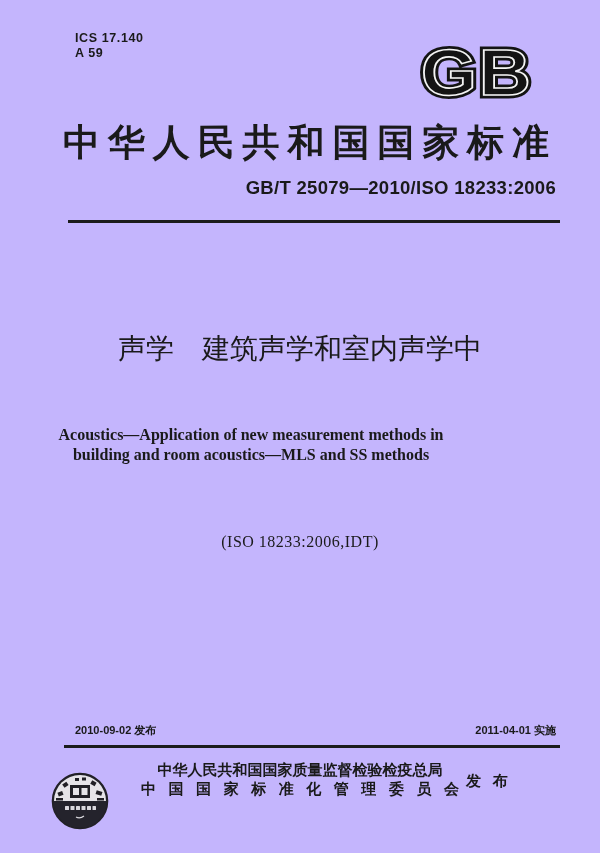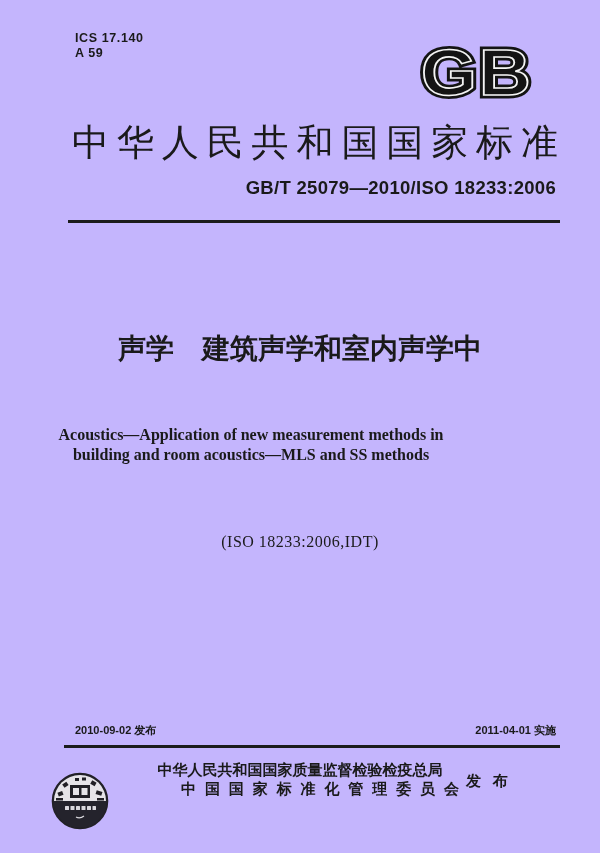--- a/index.html
+++ b/index.html
@@ -8,49 +8,49 @@
     background:#c4b5fd;color:#1a1a1a;overflow:hidden;
     font-family:"Liberation Sans",sans-serif;
   }
   
   .ics{position:absolute;left:75px;top:31px;font-size:12.5px;font-weight:bold;
        line-height:1.18;letter-spacing:.6px;white-space:pre;}
   
   .gb-logo{position:absolute;left:413px;top:38px;width:128px;height:70px;}
   
   .header-title{
-    position:absolute;left:72px;top:118px;width:486px;
-    font-family:"Liberation Serif",serif;font-weight:normal;font-size:37px;
+    position:absolute;left:63px;top:118px;width:486px;
+    font-family:"Liberation Serif",serif;font-weight:bold;font-size:37px;
     white-space:nowrap;text-align:justify;text-align-last:justify;
   }
   .std-number{
     position:absolute;right:44px;top:177px;
     font-size:18.5px;font-weight:bold;letter-spacing:.3px;white-space:nowrap;
   }
   .rule{position:absolute;background:#1c1c1c;height:2.5px;}
   .rule-top{left:68px;top:220px;width:492px;}
   .rule-bottom{left:64px;top:745px;width:496px;}
   
   .cn-title{position:absolute;left:0;top:331px;width:600px;text-align:center;
-            font-weight:bold;font-size:28px;line-height:35px;}
+            font-weight:normal;font-size:28px;line-height:35px;}
   
   .en-title{position:absolute;left:0;top:425px;width:502px;text-align:center;
             font-family:"Liberation Serif",serif;font-weight:bold;font-size:16px;
             line-height:19.5px;}
   .iso-note{position:absolute;left:0;top:486px;width:600px;text-align:center;
             font-family:"Liberation Serif",serif;font-size:16px;letter-spacing:.5px;margin-top:47px;}
   
   .dates{position:absolute;left:75px;top:723px;width:481px;
          display:flex;justify-content:space-between;
          font-size:11px;font-weight:bold;white-space:nowrap;}
   
   .publisher{position:absolute;left:141px;top:761px;width:318px;
              font-family:"Liberation Serif",serif;font-weight:bold;
              font-size:15px;line-height:18.5px;text-align:center;white-space:nowrap;}
-  .pub-line2{text-align:justify;text-align-last:justify;white-space:normal;margin-left:40px;}
+  .pub-line2{text-align:justify;text-align-last:justify;white-space:normal;}
   .publish-label{position:absolute;left:466px;top:772px;
                  font-family:"Liberation Serif",serif;font-weight:bold;
                  font-size:15px;letter-spacing:4px;white-space:nowrap;}
   
   .stamp{position:absolute;left:51px;top:772px;width:58px;height:58px;opacity:.92;}
 </style>
 </head>
 <body>
 
 <div class="page">

